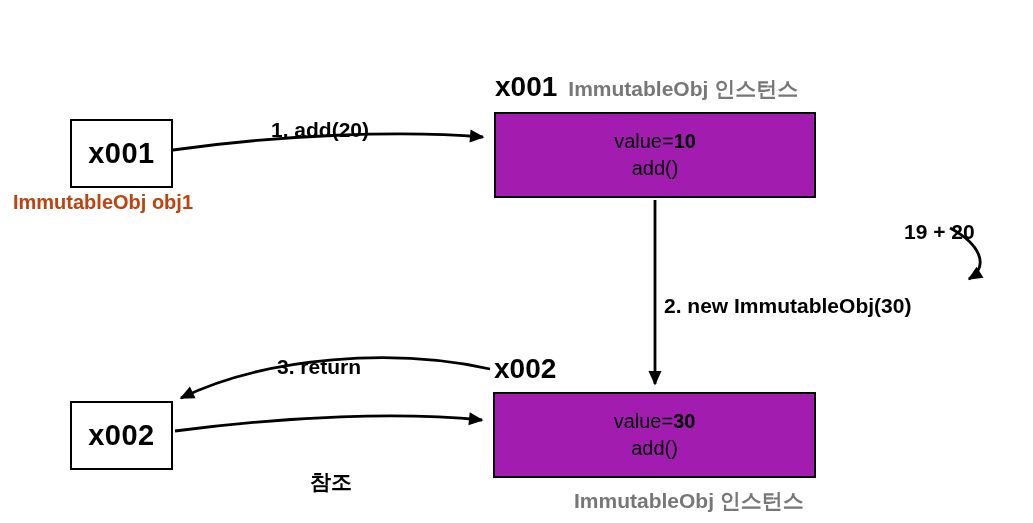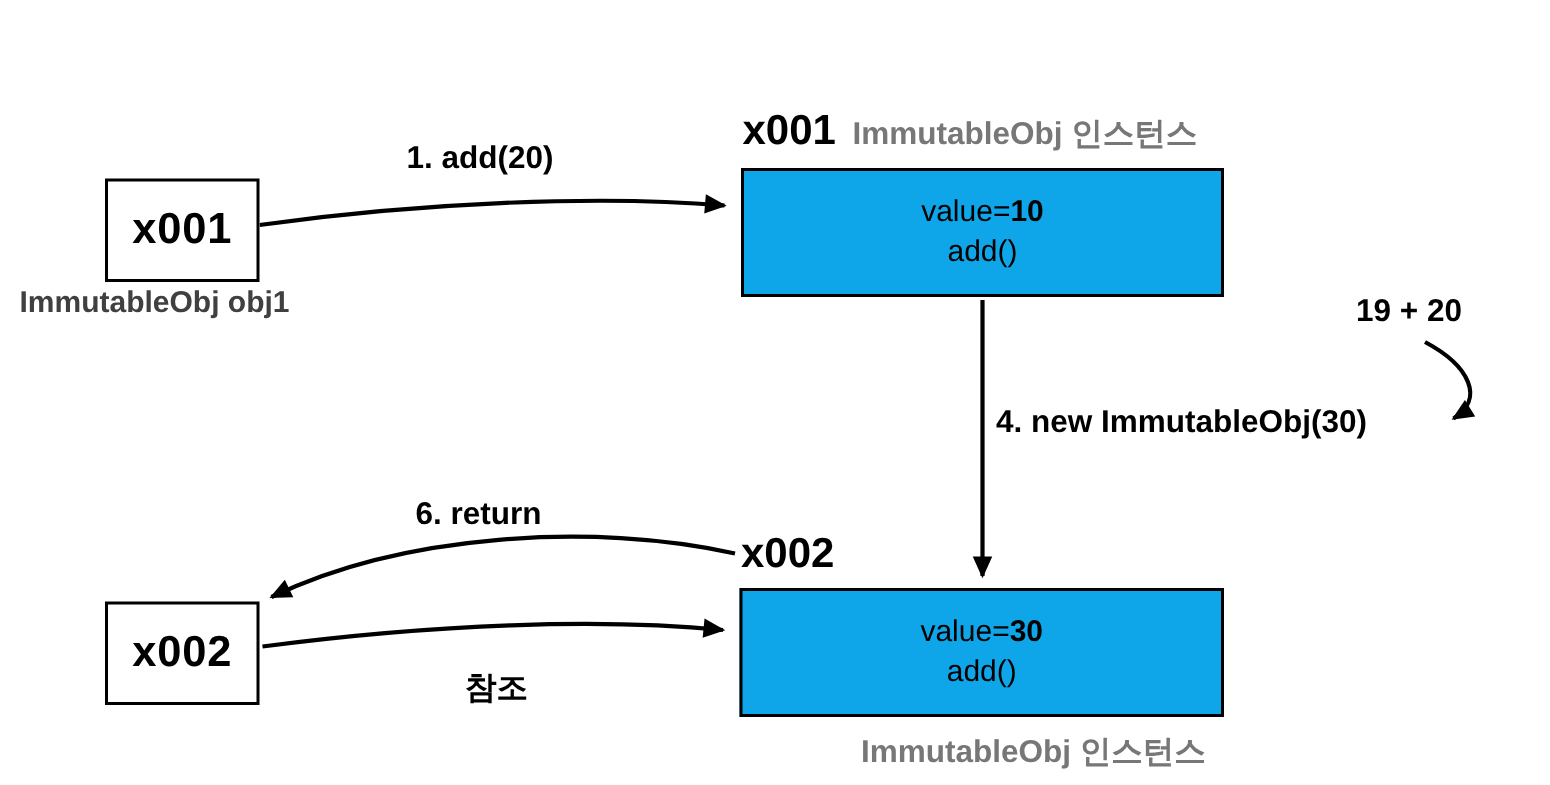--- a/index.html
+++ b/index.html
@@ -29,37 +29,37 @@
     font-weight: bold;
     font-size: 29px;
     letter-spacing: 0.5px;
   }
   .ref-box-1 { left: 70px; top: 119px; width: 103px; height: 69px; }
   .ref-box-2 { left: 70px; top: 401px; width: 103px; height: 69px; }
   .inst-box {
     position: absolute;
     box-sizing: border-box;
     border: 2px solid #000;
-    background: #0ea5e9;
+    background: #a21caf;
     display: flex;
     flex-direction: column;
     align-items: center;
     justify-content: center;
     font-size: 20px;
     line-height: 27px;
     text-align: center;
   }
   .inst-box-1 { left: 494px; top: 112px; width: 322px; height: 86px; }
   .inst-box-2 { left: 493px; top: 392px; width: 323px; height: 86px; }
   .inst-box b { font-weight: bold; }
   .caption {
     position: absolute;
     font-weight: bold;
     font-size: 20px;
-    color: #404040;
+    color: #c2410c;
     white-space: nowrap;
   }
   .caption-obj1 { left: 13px; top: 191px; }
   .caption-obj2 { left: 13px; top: 476px; }
   .title-row {
     position: absolute;
     left: 495px; top: 71px;
     display: flex;
     align-items: baseline;
     gap: 11px;
@@ -80,20 +80,21 @@
     font-weight: bold;
     font-size: 21px;
     color: #777777;
     white-space: nowrap;
   }
   .step-label {
     position: absolute;
     font-weight: bold;
     font-size: 21px;
     white-space: nowrap;
+    margin-top: 24px;
   }
   .label-step1 { left: 271px; top: 94px; }
   .label-step2 { left: 664px; top: 270px; }
   .label-step3 { left: 277px; top: 331px; }
   .label-calc  { left: 904px; top: 196px; }
   .label-ref   { left: 310px; top: 444px; }
 </style>
 </head>
 <body>
 
@@ -124,22 +125,22 @@
 
   <div class="inst-box inst-box-1">
     <div>
       <span>value=</span><b>10</b>
     </div>
     <div>add()</div>
   </div>
 
   <div class="step-label label-step1">1. add(20)</div>
   <div class="step-label label-calc">19 + 20</div>
-  <div class="step-label label-step2">4. new ImmutableObj(30)</div>
-  <div class="step-label label-step3">6. return</div>
+  <div class="step-label label-step2">2. new ImmutableObj(30)</div>
+  <div class="step-label label-step3">3. return</div>
   <div class="step-label label-ref">참조</div>
 
   <div class="ref-box ref-box-2">
     <span>x002</span>
   </div>
 
   <div class="big-ref">x002</div>
 
   <div class="inst-box inst-box-2">
     <div>

